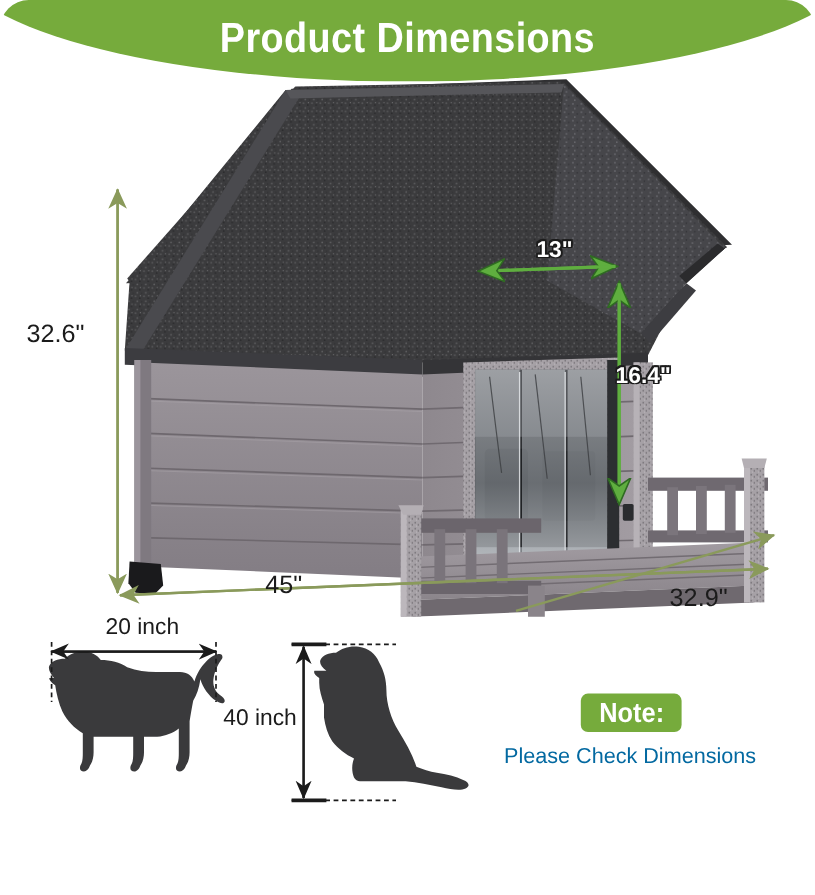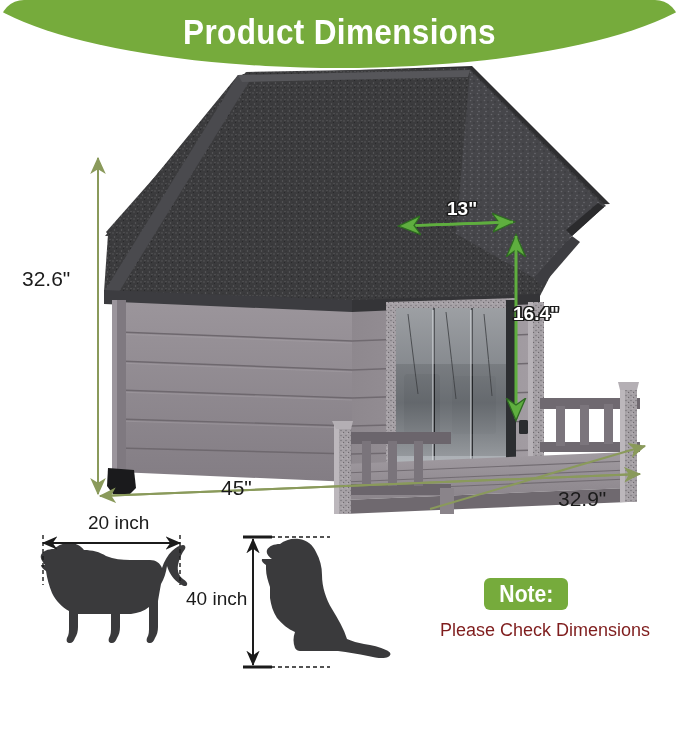--- a/index.html
+++ b/index.html
@@ -25,22 +25,22 @@
                     -1.4px -1.4px #1c1c1c,1.4px 1.4px #1c1c1c,-1.4px 1.4px #1c1c1c,1.4px -1.4px #1c1c1c;}
 
   
   .guide{position:absolute;left:0;top:515px;width:586px;height:165px;}
   .guide-label{position:absolute;color:#1b1b1b;font-size:19px;white-space:nowrap;}
 
   .note-badge{position:absolute;left:484px;top:578px;width:84px;height:32px;background:#76ab3c;
         border-radius:6px;display:flex;align-items:center;justify-content:center;}
   .note-badge span{font-family:"Liberation Sans Narrow","Liberation Sans",sans-serif;font-weight:bold;
         font-size:23px;color:#ffffff;transform:scaleX(.92);}
-  .note-sub{position:absolute;left:420px;top:620px;width:250px;text-align:center;
-        font-size:18px;color:#7f1d1d;white-space:nowrap;}
+  .note-sub{position:absolute;left:420px;top:620px;width:250px;
+        font-size:18px;color:#0369a1;white-space:nowrap;}
 
   
   .footer-band{position:absolute;left:25px;top:682px;width:630px;height:58px;background:#76ab3c;
         border-radius:9px;display:flex;flex-direction:column;align-items:center;justify-content:center;}
   .footer-band div{font-family:"Liberation Sans Narrow","Liberation Sans",sans-serif;
         color:#ffffff;font-size:15.5px;line-height:21px;text-align:center;white-space:nowrap;transform:scaleX(.97);}
 </style>
 </head>
 <body>
 

